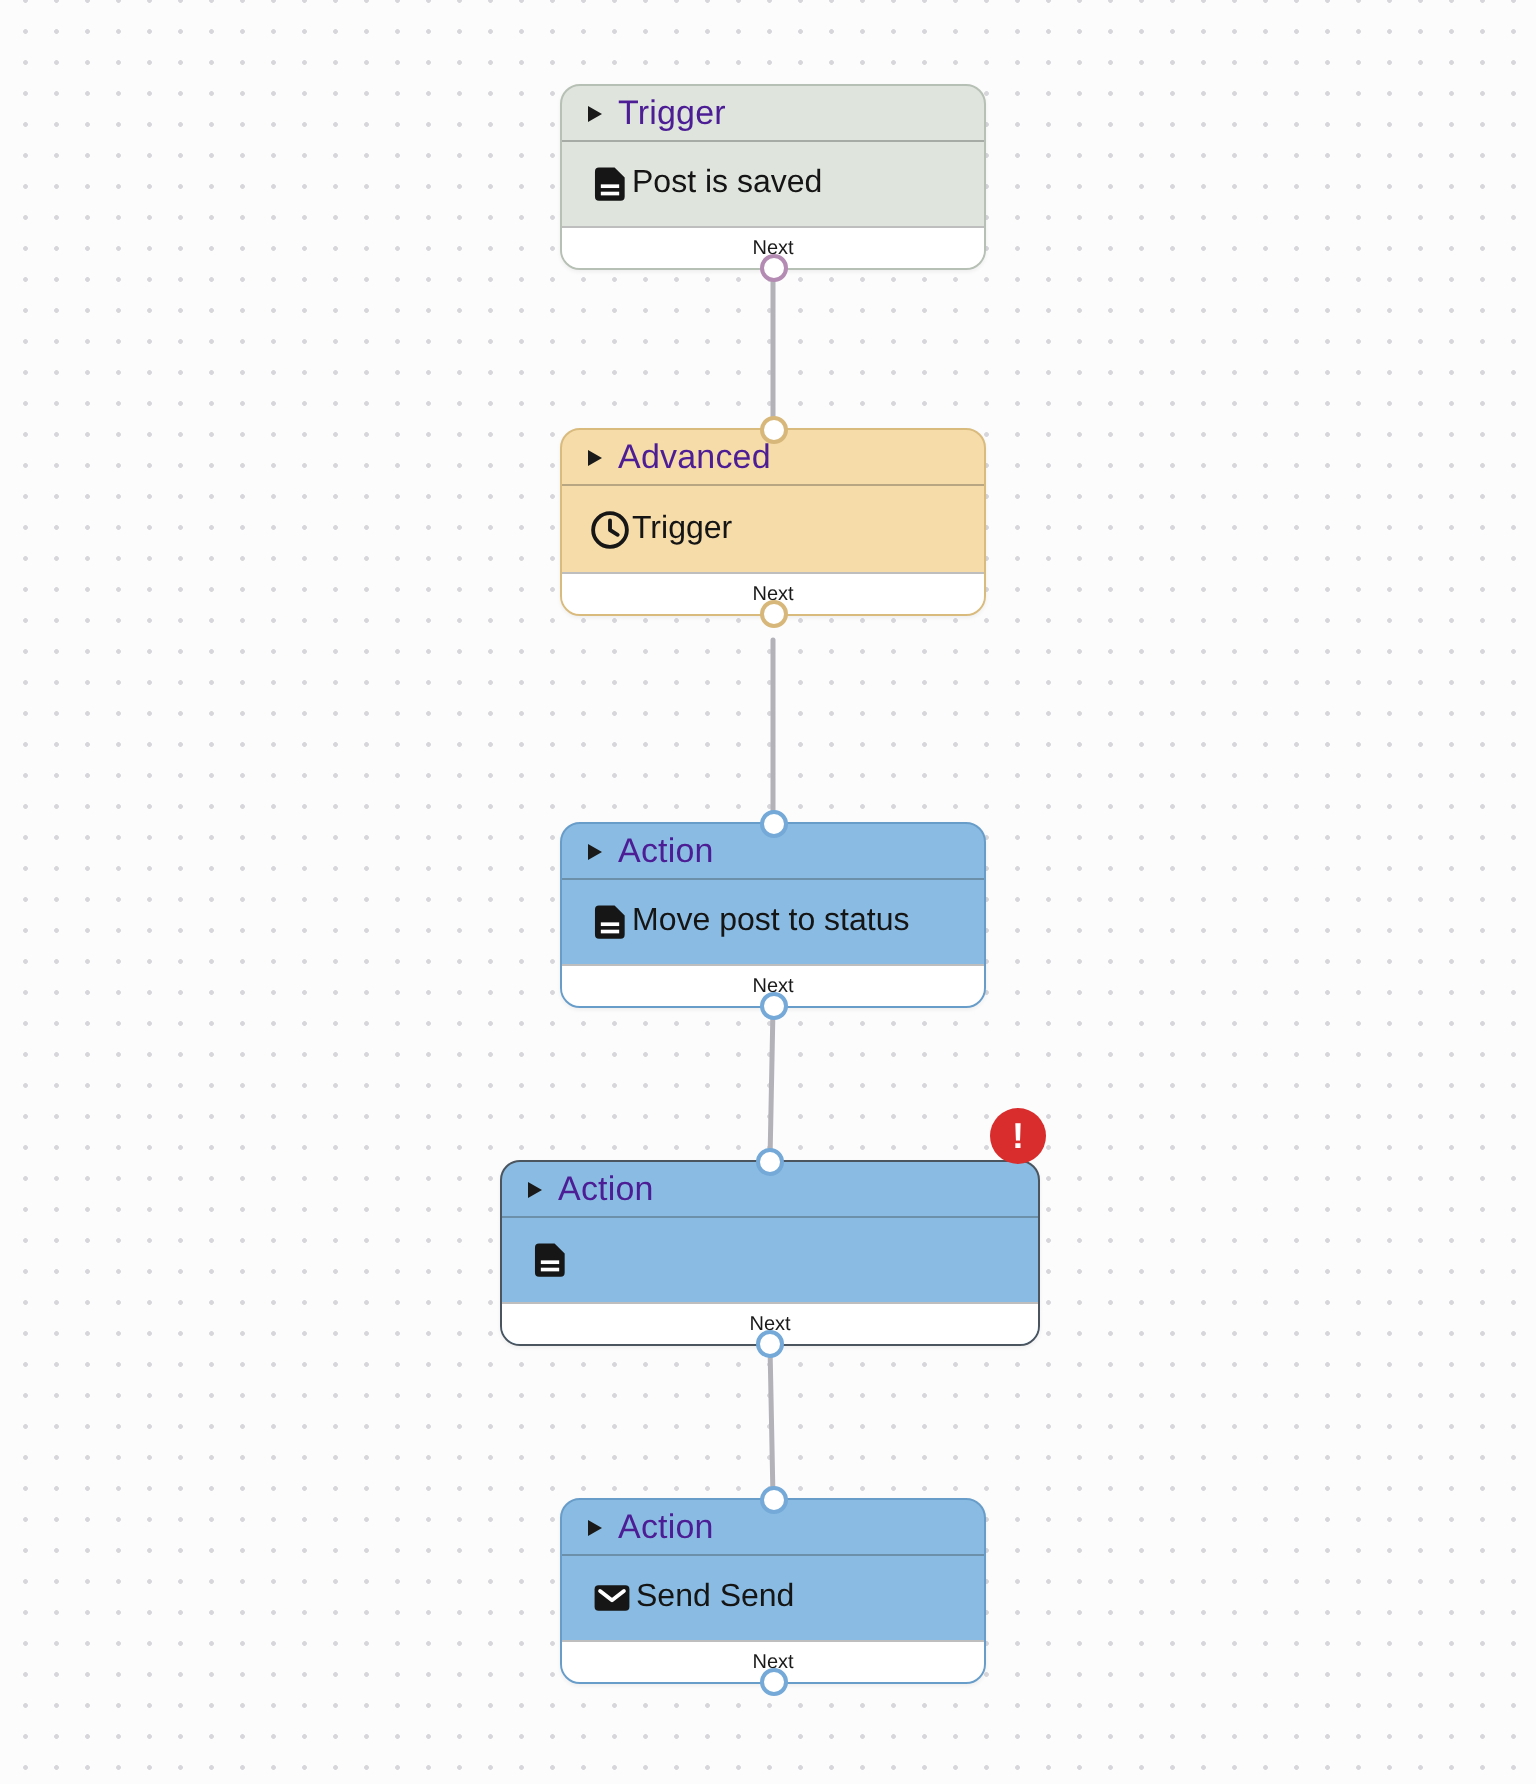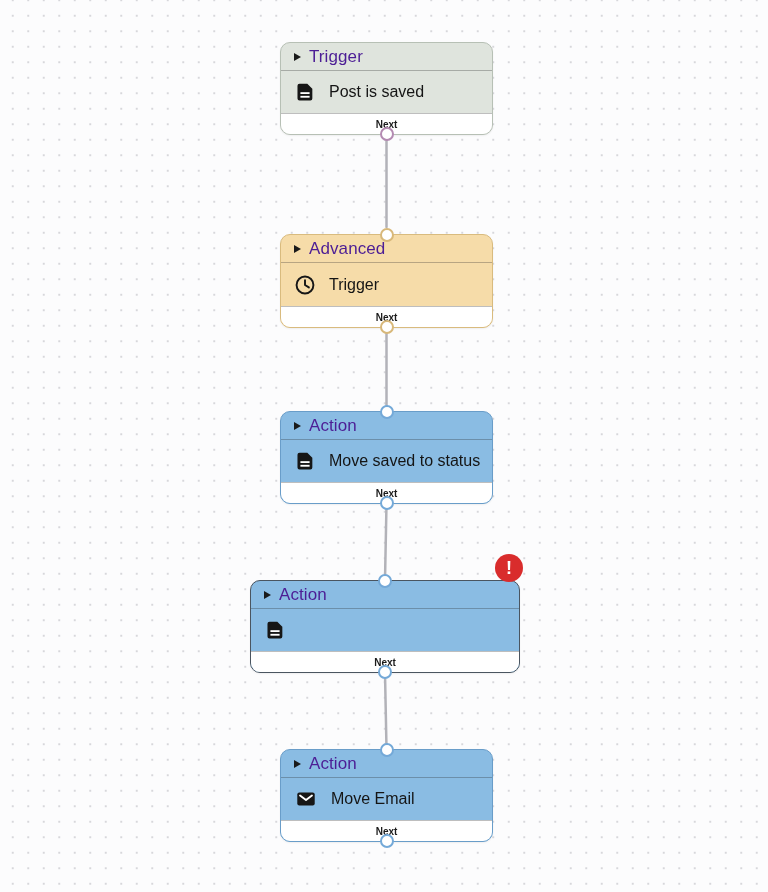--- a/index.html
+++ b/index.html
@@ -53,21 +53,20 @@
   }
   .node-header-label {
     font-size: 17px;
     color: #4c1d95;
     letter-spacing: 0.1px;
   }
   .node-body {
     flex: 1 1 auto;
     display: flex;
     align-items: center;
-    gap: 13px;
     padding: 0 13px;
   }
   .node-body .icon { display: none; flex: 0 0 auto; line-height: 0; }
   .node-body .icon.visible { display: block; }
   .node-title {
     font-size: 16px;
     font-weight: 500;
     color: #151515;
     white-space: nowrap;
   }
@@ -77,21 +76,20 @@
     background: #ffffff;
     border-top: 1px solid rgba(40,40,40,0.30);
     border-radius: 0 0 9px 9px;
     display: flex;
     align-items: center;
     justify-content: center;
   }
   .node-footer-label {
     font-size: 10px;
     color: #1a1a1a;
-    font-weight: bold;
   }
   .port {
     position: absolute;
     left: 50%;
     width: 14px;
     height: 14px;
     margin-left: -7px;
     border-radius: 50%;
     background: #ffffff;
     border: 2.5px solid;
@@ -142,21 +140,21 @@
         </svg>
       </span>
 
       <span class="node-title">Post is saved</span>
     </div>
     <div class="node-footer">
       <span class="node-footer-label">Next</span>
     </div>
   <div class="port bottom" style="border-color: rgb(180, 139, 178);"></div>
     </div>
-    <div class="node" style="left: 280px; top: 234px; width: 213px; height: 94px; background: rgb(246, 220, 169); border-color: rgb(217, 187, 126);">
+    <div class="node" style="left: 280px; top: 214px; width: 213px; height: 94px; background: rgb(246, 220, 169); border-color: rgb(217, 187, 126);">
     <div class="node-header">
       <span class="collapse-triangle"></span>
       <span class="node-header-label">Advanced</span>
     </div>
     <div class="node-body">
 
       <span class="icon icon-clock visible">
         <svg width="22" height="22" viewBox="0 0 24 24">
           <circle cx="12" cy="12" r="9.2" fill="none" stroke="#161616" stroke-width="2.1"></circle>
           <path d="M12 6.8V12l4.2 2.6" fill="none" stroke="#161616" stroke-width="2.1" stroke-linecap="round" stroke-linejoin="round"></path>
@@ -178,21 +176,21 @@
     </div>
     <div class="node-body">
       <span class="icon icon-document visible">
         <svg width="22" height="22" viewBox="0 0 24 24">
           <path d="M6 3h8.5L20 8.5V19a2.2 2.2 0 0 1-2.2 2.2H6A2.2 2.2 0 0 1 3.8 19V5.2A2.2 2.2 0 0 1 6 3z" fill="#161616"></path>
           <rect x="7" y="12.2" width="10" height="2" fill="#ffffff"></rect>
           <rect x="7" y="16.2" width="10" height="2" fill="#ffffff"></rect>
         </svg>
       </span>
 
-      <span class="node-title">Move saved to status</span>
+      <span class="node-title">Move post to status</span>
     </div>
     <div class="node-footer">
       <span class="node-footer-label">Next</span>
     </div>
   <div class="port top" style="border-color: rgb(116, 169, 216);"></div>
       <div class="port bottom" style="border-color: rgb(116, 169, 216);"></div>
     </div>
     <div class="node selected" style="left: 250px; top: 580px; width: 270px; height: 93px; background: rgb(138, 188, 227); border-color: rgb(74, 85, 96);">
     <div class="node-header">
       <span class="collapse-triangle"></span>
@@ -221,21 +219,21 @@
       <span class="node-header-label">Action</span>
     </div>
     <div class="node-body">
 
       <span class="icon icon-mail visible">
         <svg width="24" height="22" viewBox="0 0 24 24">
           <rect x="2.5" y="5" width="19" height="14" rx="2.2" fill="#161616"></rect>
           <path d="M5.5 8.2l6.5 5 6.5-5" fill="none" stroke="#ffffff" stroke-width="2.1" stroke-linecap="round" stroke-linejoin="round"></path>
         </svg>
       </span>
-      <span class="node-title">Move Email</span>
+      <span class="node-title">Send Send</span>
     </div>
     <div class="node-footer">
       <span class="node-footer-label">Next</span>
     </div>
   <div class="port top" style="border-color: rgb(116, 169, 216);"></div>
       <div class="port bottom" style="border-color: rgb(116, 169, 216);"></div>
     </div>
   </div>
 
 </body></html>

